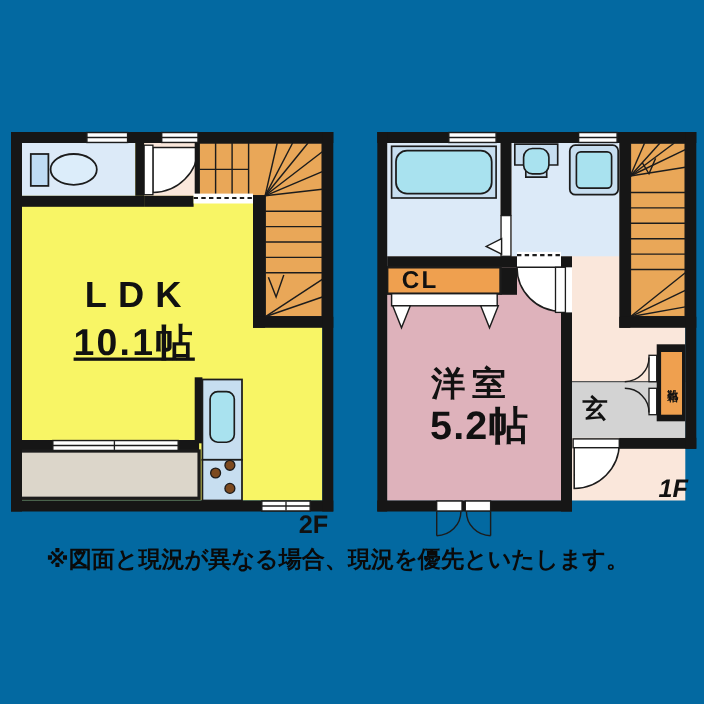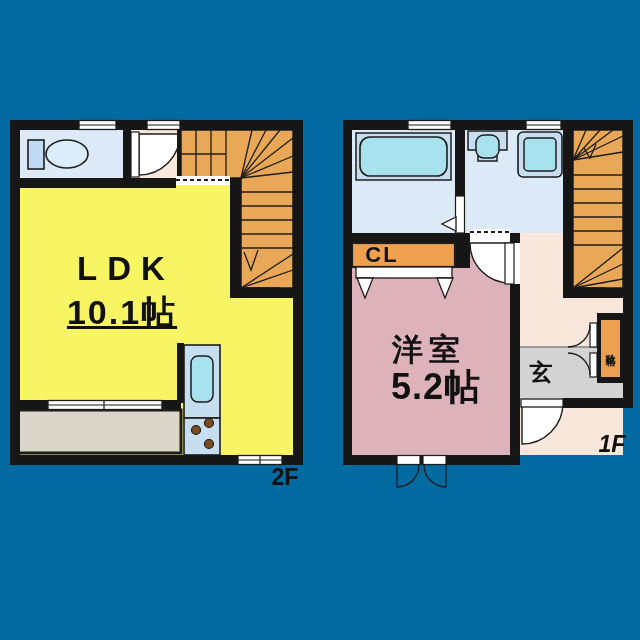--- a/index.html
+++ b/index.html
@@ -264,14 +264,15 @@
 <div class="label room-title ldk-size" style="left:122px;top:312px;">10.1帖</div>
 <div class="label floor-tag" style="left:258px;top:477px;margin-left:27px;">2F</div>
 
 <div class="label room-title yo-name" style="left:429px;top:349px;">洋室</div>
 <div class="label room-title yo-size" style="left:436px;top:387px;">5.2帖</div>
 <div class="label cl-tag" style="left:382px;top:255px;">CL</div>
 <div class="label gen-tag" style="left:541px;top:372px;">玄</div>
 <div class="label kutsu-tag" style="left:610px;top:348px;">靴箱</div>
 <div class="label floor-tag" style="left:612px;top:444px;font-style:italic;">1F</div>
 
+<div class="disclaimer">※図面と現況が異なる場合、現況を優先といたします。</div>
 
 </div>
 
 </body></html>

